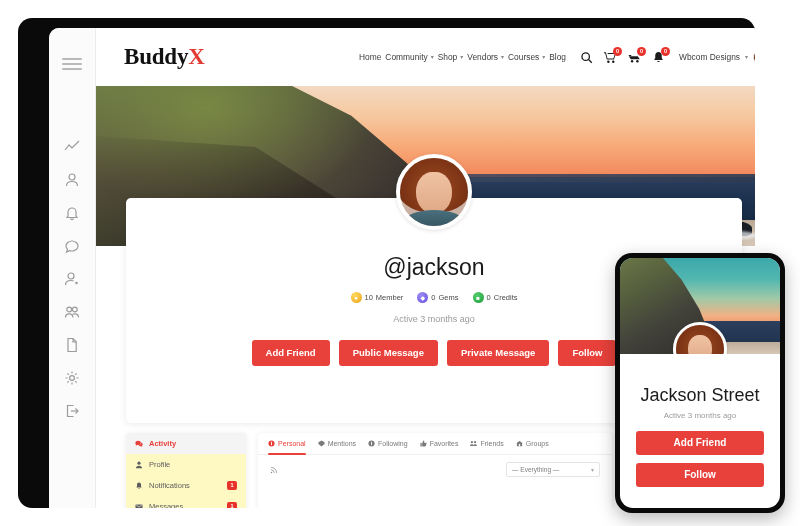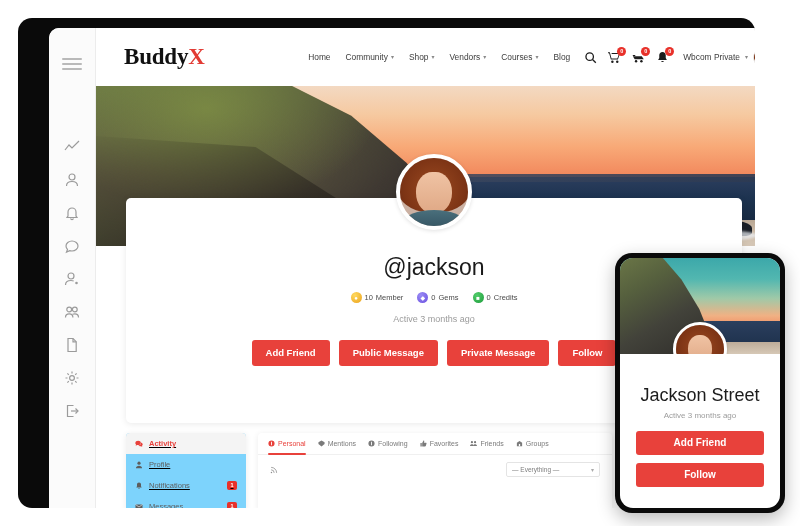--- a/index.html
+++ b/index.html
@@ -54,21 +54,21 @@
     display: flex; align-items: center;
   }
   #brand-logo {
     margin-left: 28px;
     font-family: "Liberation Serif", serif;
     font-size: 23px; font-weight: bold; color: #111;
     letter-spacing: -0.2px; white-space: nowrap;
   }
   #brand-logo .brand-accent { color: #e23b34; }
   #primary-nav {
-    margin-left: auto; display: flex; gap: 15px;
+    margin-left: auto; display: flex; gap: 4px;
     font-size: 8.4px; color: #3d3d3d;
   }
   .nav-item { display: flex; align-items: center; gap: 3px; cursor: pointer; white-space: nowrap; }
   .caret { font-size: 6px; color: #8a8a8a; line-height: 1; }
   #header-tools {
     display: flex; align-items: center; gap: 11px;
     margin-left: 14px; margin-right: 14px;
   }
   .tool-icon { position: relative; width: 13px; height: 13px; color: #1c1c1c; cursor: pointer; }
   .tool-icon svg { width: 100%; height: 100%; display: block; }
@@ -191,23 +191,23 @@
 
   
   #content-row {
     position: absolute; left: 77px; top: 405px;
     width: 616px; height: 78px;
     display: flex; gap: 12px;
   }
 
   
   #profile-nav {
-    width: 120px; background: #7dd3fc; border-radius: 4px;
+    width: 120px; background: #fef9c3; border-radius: 4px;
     box-shadow: 0 1px 6px rgba(0,0,0,.08);
-    overflow: hidden; flex: none; text-decoration: underline;
+    overflow: hidden; flex: none;
   }
   .pnav-item {
     display: flex; align-items: center; gap: 6px;
     height: 21px; padding: 0 9px; font-size: 7.5px; color: #5d5d5d;
     cursor: pointer; position: relative;
   }
   .pnav-item.active { background: #f4f4f4; color: #e8413b; font-weight: bold; }
   .pnav-icon { width: 8px; height: 8px; color: inherit; flex: none; }
   .pnav-icon svg { width: 100%; height: 100%; display: block; }
   .pnav-badge {
@@ -444,21 +444,21 @@
         <span class="tool-icon">
           <svg viewBox="0 0 16 16" fill="currentColor">
               <path d="M8 1.2c-2.4 0-4 1.8-4 4.1v3.3L2.6 11h10.8L12 8.6V5.3c0-2.3-1.6-4.1-4-4.1z"></path>
               <path d="M6.2 12.2a1.9 1.9 0 0 0 3.6 0z"></path>
             </svg>
           <span class="tool-badge">0</span>
         </span>
       </div>
 
       <div id="account-menu">
-        <span id="account-name">Wbcom Private</span>
+        <span id="account-name">Wbcom Designs</span>
         <span class="caret">▾</span>
         <span id="account-avatar" class="avatar-img">
           <span class="face">
               <span class="hair"></span>
               <span class="skin"></span>
               <span class="shoulder"></span>
             </span>
         </span>
       </div>
     </div>

